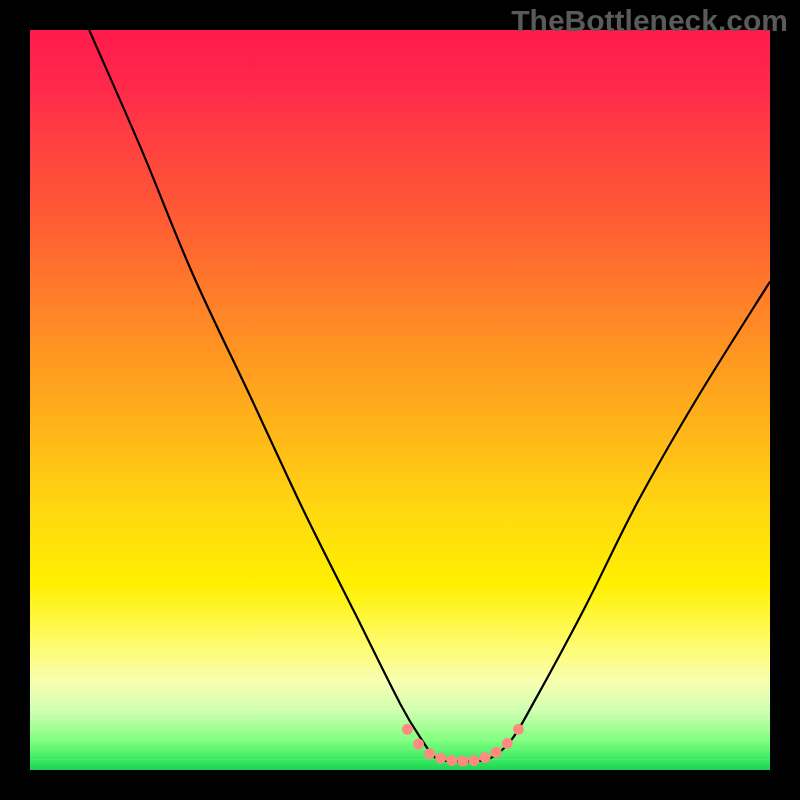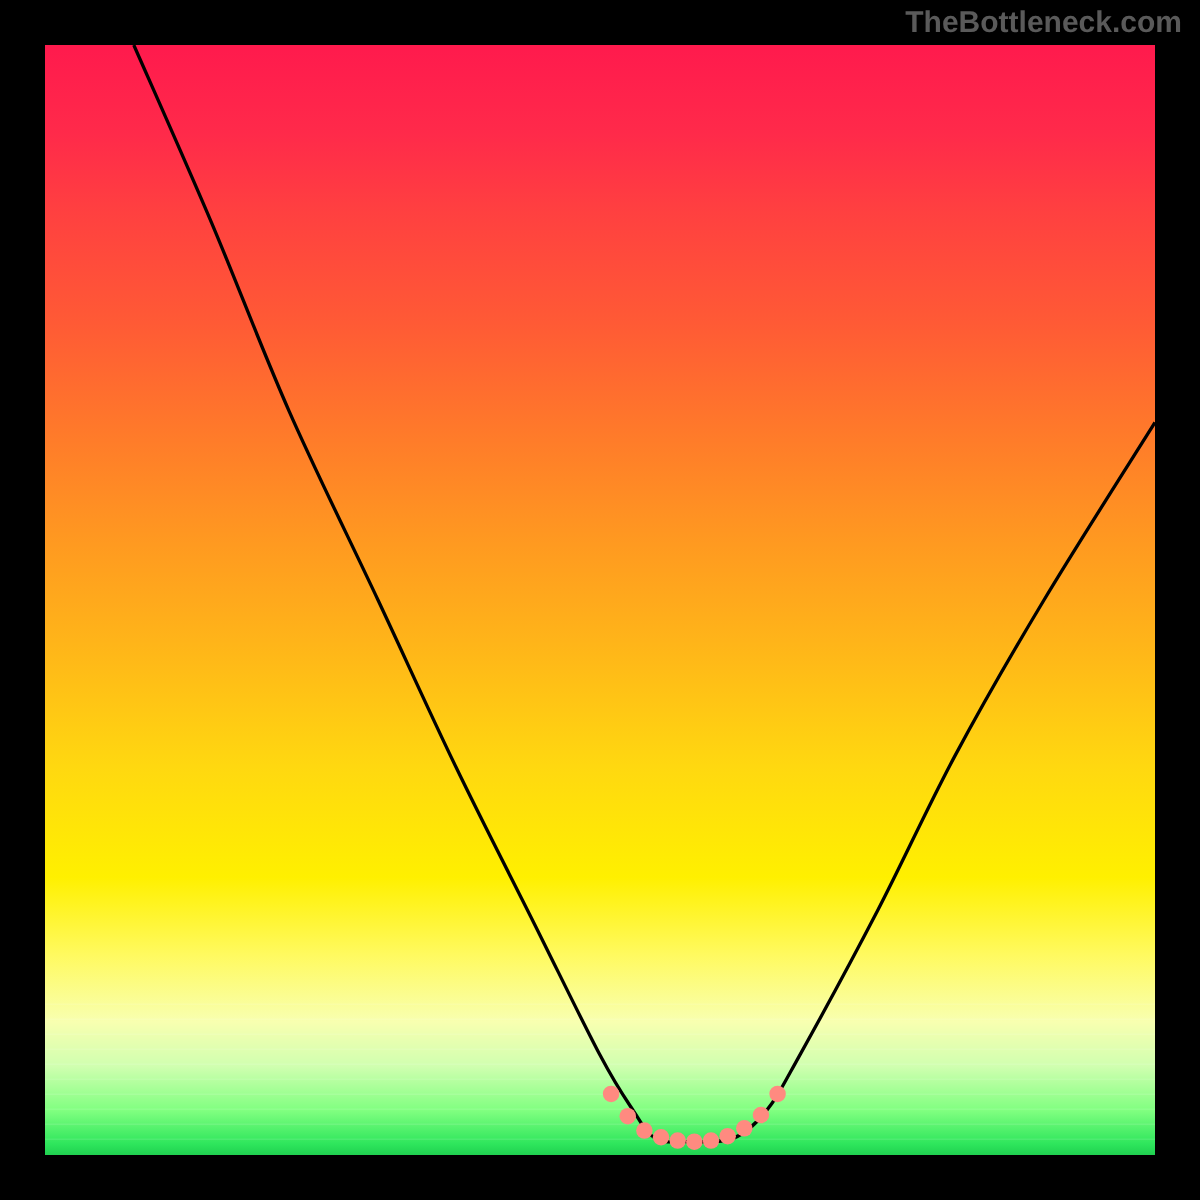--- a/index.html
+++ b/index.html
@@ -9,21 +9,21 @@
     background: #000;
     position: relative;
     font-family: Arial, sans-serif;
     overflow: hidden;
   }
   .watermark {
     position: absolute;
     top: 4px;
     right: 12px;
     color: #5a5a5a;
-    font-size: 20px;
+    font-size: 30px;
     font-weight: bold;
     z-index: 10;
   }
   .plot-area {
     position: absolute;
     left: 30px;
     top: 30px;
     width: 740px;
     height: 740px;
     overflow: hidden;

